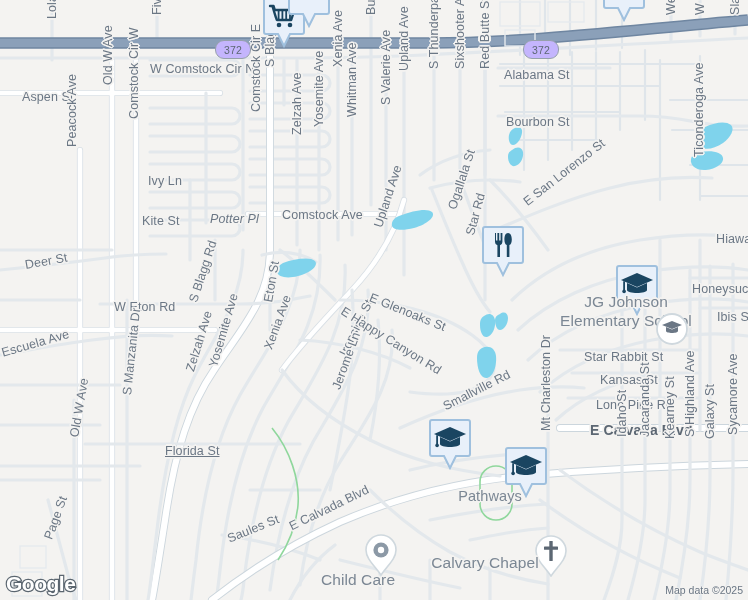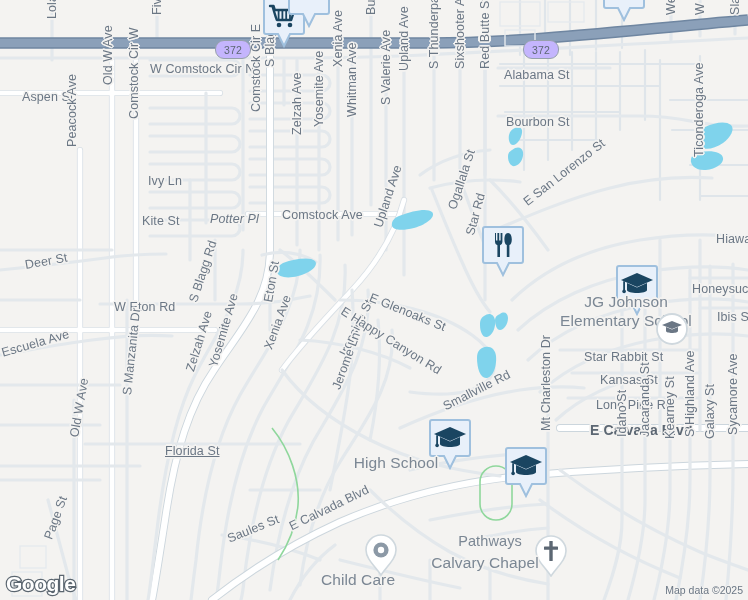--- a/index.html
+++ b/index.html
@@ -408,32 +408,31 @@
       <div class="marker" style="left: 428px; top: 418px;"><span><svg width="44" height="54" viewBox="0 0 44 54">
             <path d="M4 2 h36 a2 2 0 0 1 2 2 v32 a2 2 0 0 1 -2 2 h-12 l-6 12 -6 -12 h-12 a2 2 0 0 1 -2 -2 v-32 a2 2 0 0 1 2 -2 z" fill="#e8f0fa" stroke="#9fc0de" stroke-width="2"></path>
             <g fill="#1a4561">
               <path d="M22 9 L38 16 L22 23 L6 16 Z"></path>
               <path d="M12 19 v7 c0 4 20 4 20 0 v-7 l-10 4.5 z"></path>
               <path d="M8.2 17.2 v9 h1.8 v-9 z"></path>
               <circle cx="9.1" cy="27.4" r="1.8"></circle>
             </g>
           </svg></span></div>
       <div class="lbl poi big" style="left: 396px; top: 453px; transform: translateX(-50%); line-height: 1.25;">
-        <div>High School</div>
       </div>
       <div class="marker" style="left: 504px; top: 446px;"><span><svg width="44" height="54" viewBox="0 0 44 54">
             <path d="M4 2 h36 a2 2 0 0 1 2 2 v32 a2 2 0 0 1 -2 2 h-12 l-6 12 -6 -12 h-12 a2 2 0 0 1 -2 -2 v-32 a2 2 0 0 1 2 -2 z" fill="#e8f0fa" stroke="#9fc0de" stroke-width="2"></path>
             <g fill="#1a4561">
               <path d="M22 9 L38 16 L22 23 L6 16 Z"></path>
               <path d="M12 19 v7 c0 4 20 4 20 0 v-7 l-10 4.5 z"></path>
               <path d="M8.2 17.2 v9 h1.8 v-9 z"></path>
               <circle cx="9.1" cy="27.4" r="1.8"></circle>
             </g>
           </svg></span></div>
-      <div class="lbl poi" style="left: 490px; top: 487px; transform: translateX(-50%); line-height: 1.25; margin-top: 45px;">
+      <div class="lbl poi" style="left: 490px; top: 487px; transform: translateX(-50%); line-height: 1.25;">
         <div>Pathways</div>
       </div>
       <div class="dot-marker" style="left: 534px; top: 535px;"><span><svg width="34" height="42" viewBox="0 0 34 42">
             <path d="M17 1 a15 15 0 0 1 15 15 c0 9 -9 16 -15 25 -6 -9 -15 -16 -15 -25 a15 15 0 0 1 15 -15 z" fill="#ffffff" stroke="#cfd8de" stroke-width="1.6"></path>
             <g fill="#5c6773">
               <rect x="15.3" y="6" width="3.4" height="20" rx="0.6"></rect>
               <rect x="10" y="11.4" width="14" height="3.4" rx="0.6"></rect>
             </g>
           </svg></span></div>
       <div class="lbl poi big" style="left: 485px; top: 553px; transform: translateX(-50%); line-height: 1.25;">

